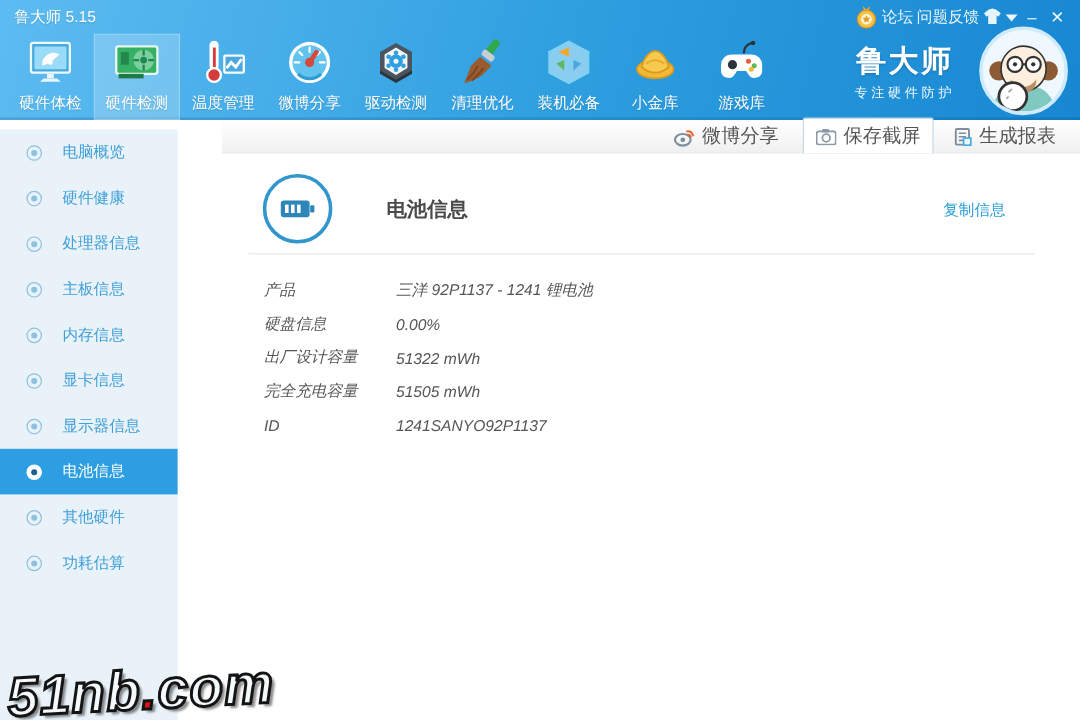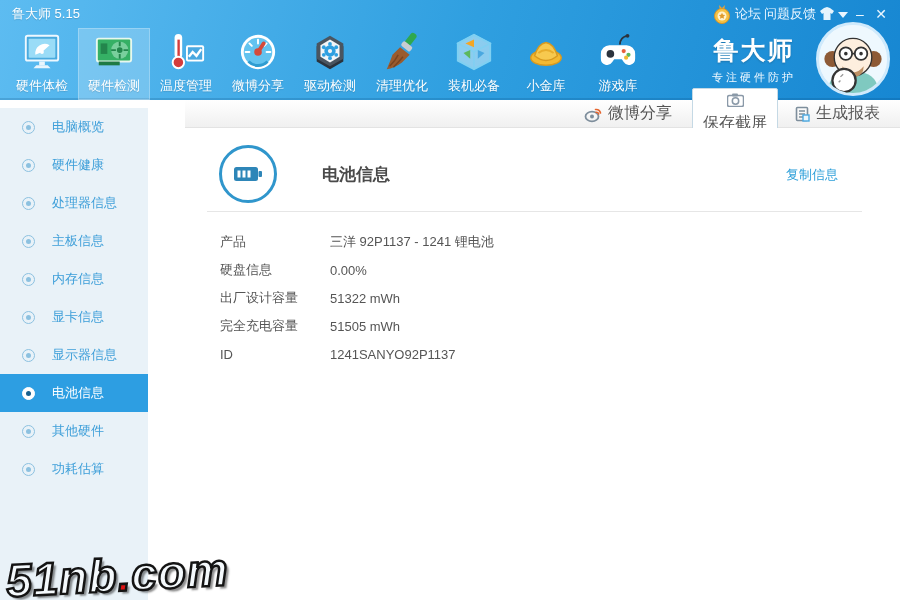--- a/index.html
+++ b/index.html
@@ -35,21 +35,21 @@
   .mascot{width:74px;height:74px;border-radius:50%;background:#eef8fe;
     border:3px solid #cfeafc;overflow:hidden;box-sizing:border-box;}
 
   
   .actionbar{position:absolute;top:100px;left:185px;width:715px;height:28px;
     background:linear-gradient(#ffffff,#f0f0f0);border-bottom:1px solid #e3e3e3;
     box-sizing:border-box;display:flex;align-items:center;justify-content:flex-end;
     font-size:16px;color:#555;}
   .action{display:flex;align-items:center;gap:6px;margin-right:20px;cursor:default;}
   .action.save-btn{border:1px solid #c5d9e5;background:#fff;border-radius:2px;
-    padding:4px 10px;margin-right:16px;flex-direction:column;}
+    padding:4px 10px;margin-right:16px;}
 
   
   .sidebar{position:absolute;top:108px;left:0;width:148px;height:500px;background:#e9f2f8;}
   .side-item{height:38px;display:flex;align-items:center;padding-left:22px;
     color:#3e9fd9;font-size:13px;cursor:default;}
   .radio{width:13px;height:13px;border-radius:50%;border:1px solid #8cc1e0;
     position:relative;box-sizing:border-box;margin-right:17px;flex:none;}
   .radio::after{content:'';position:absolute;left:3px;top:3px;width:5px;height:5px;
     border-radius:50%;background:#8cc1e0;}
   .side-item.active{background:#2d9ee2;color:#fff;}
@@ -57,21 +57,21 @@
   .side-item.active .radio::after{background:#19618f;}
 
   
   .main{position:absolute;top:128px;left:185px;width:715px;height:472px;background:#fff;}
   .bheader{position:absolute;top:17px;left:34px;display:flex;align-items:center;}
   .bcircle{width:52px;height:52px;border:3px solid #3096cc;border-radius:50%;
     display:flex;align-items:center;justify-content:center;box-sizing:content-box;}
   .btitle{font-size:17px;font-weight:bold;color:#4a4a4a;margin-left:45px;}
   .copy-link{position:absolute;top:38px;right:62px;color:#2b9ed9;font-size:13px;cursor:pointer;}
   .divider{position:absolute;top:83px;left:22px;right:38px;border-bottom:1px solid #e6e6e6;}
-  .info{position:absolute;top:100px;left:35px;}
+  .info{position:absolute;top:100px;left:35px;font-style:italic;}
   .irow{display:flex;height:28px;align-items:center;font-size:13px;color:#555;}
   .ilabel{width:110px;flex:none;}
   .ivalue{white-space:nowrap;}
   .brandbox{position:absolute;top:92px;right:52px;width:82px;text-align:center;}
   .sanyo{width:82px;height:66px;background:#fffdfd;display:flex;align-items:center;justify-content:center;}
   .sanyo-text{color:#d31145;font-weight:bold;font-style:italic;font-size:19px;letter-spacing:-1px;}
   .brand-caption{margin-top:10px;color:#666;font-size:13px;}
 
   
   .watermark{position:absolute;left:6px;bottom:-2px;z-index:50;

